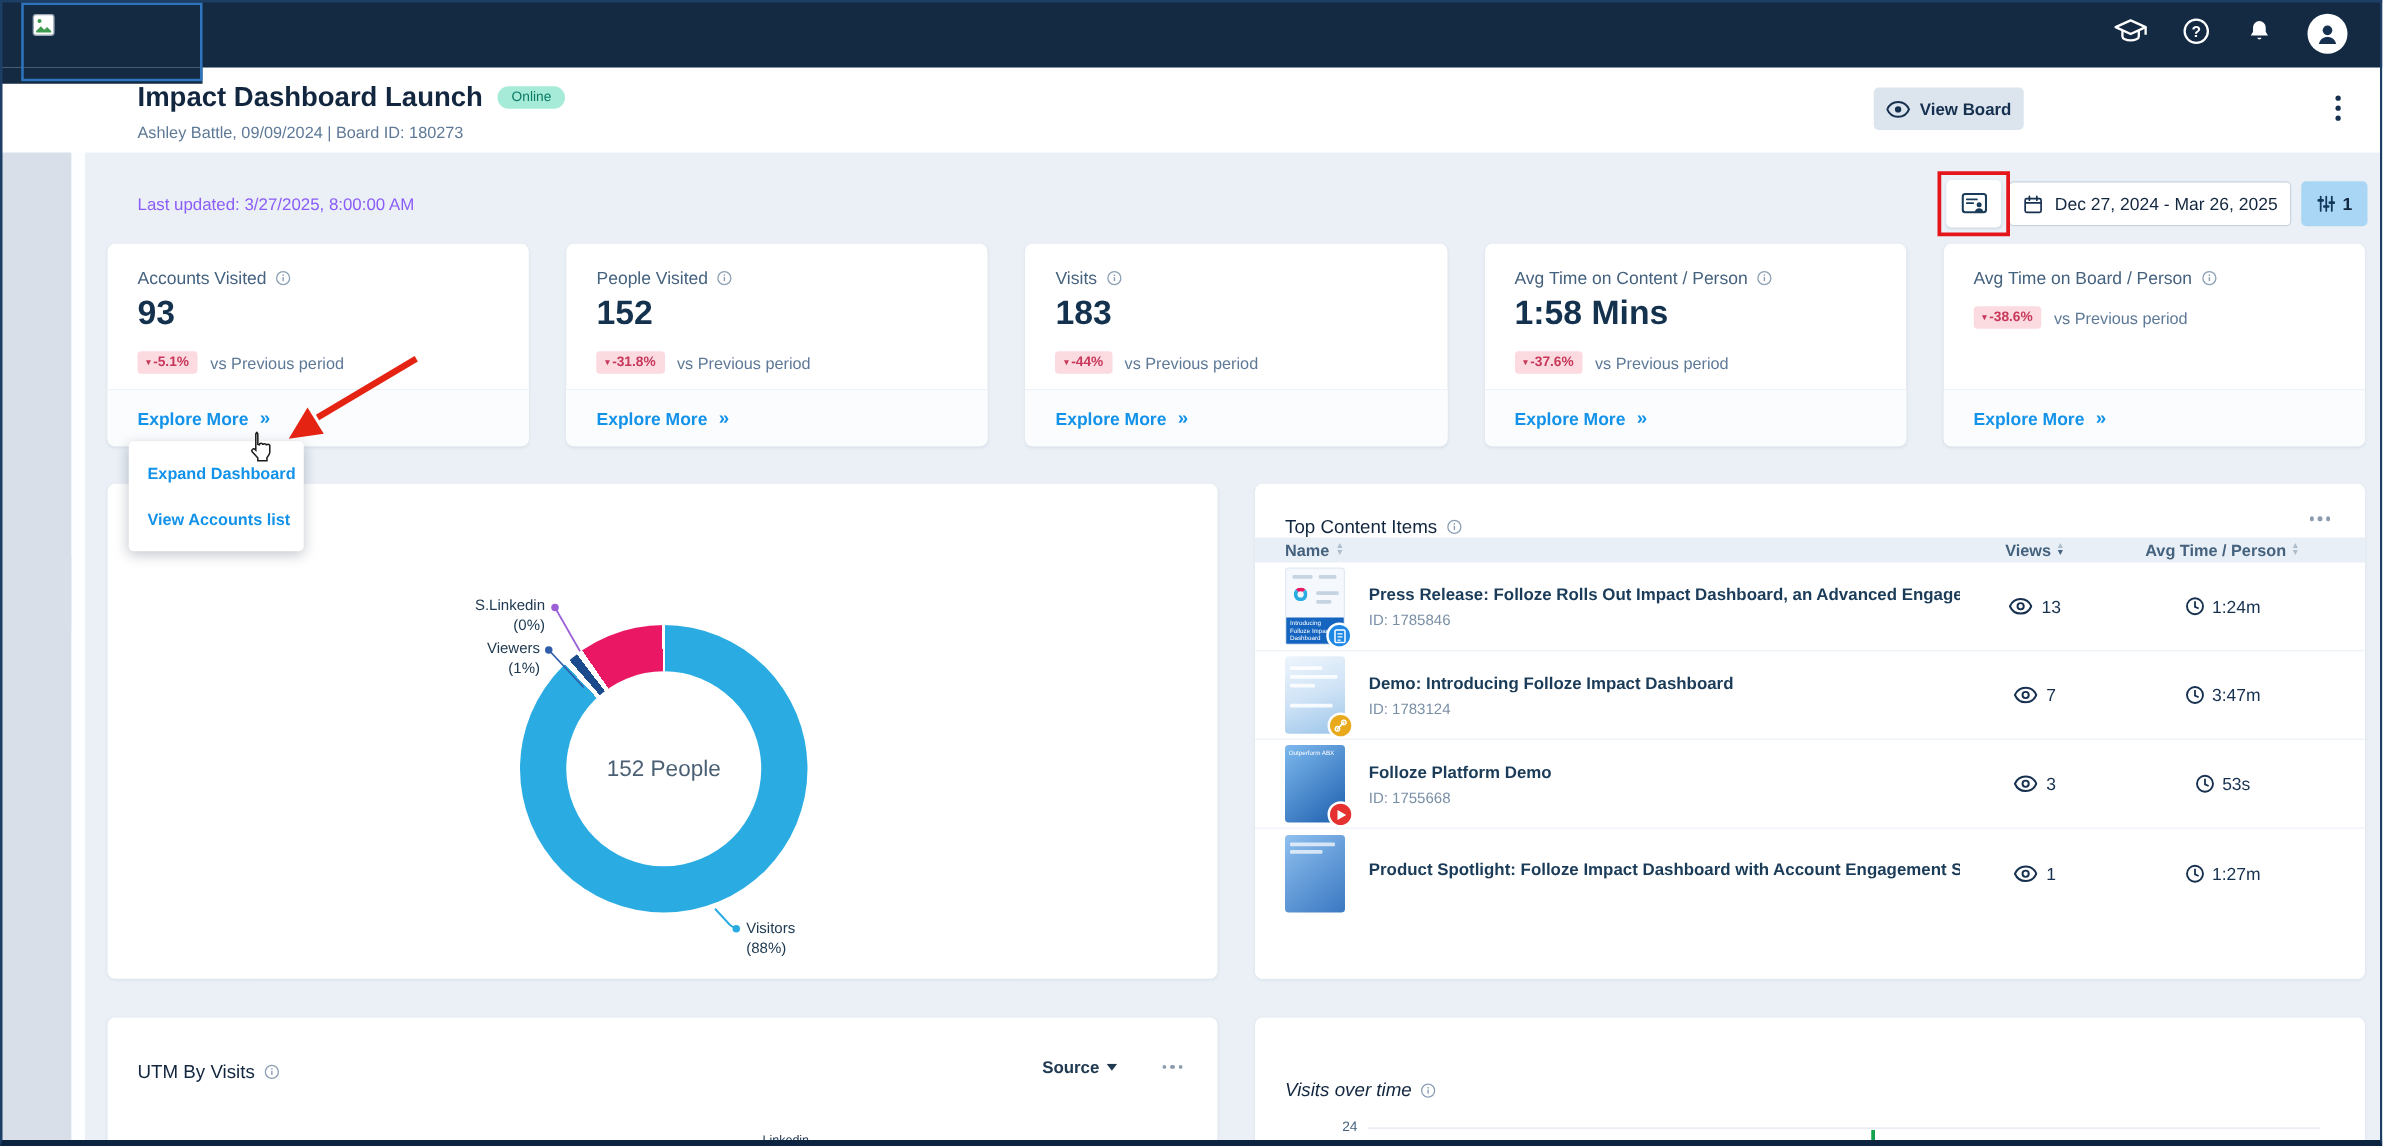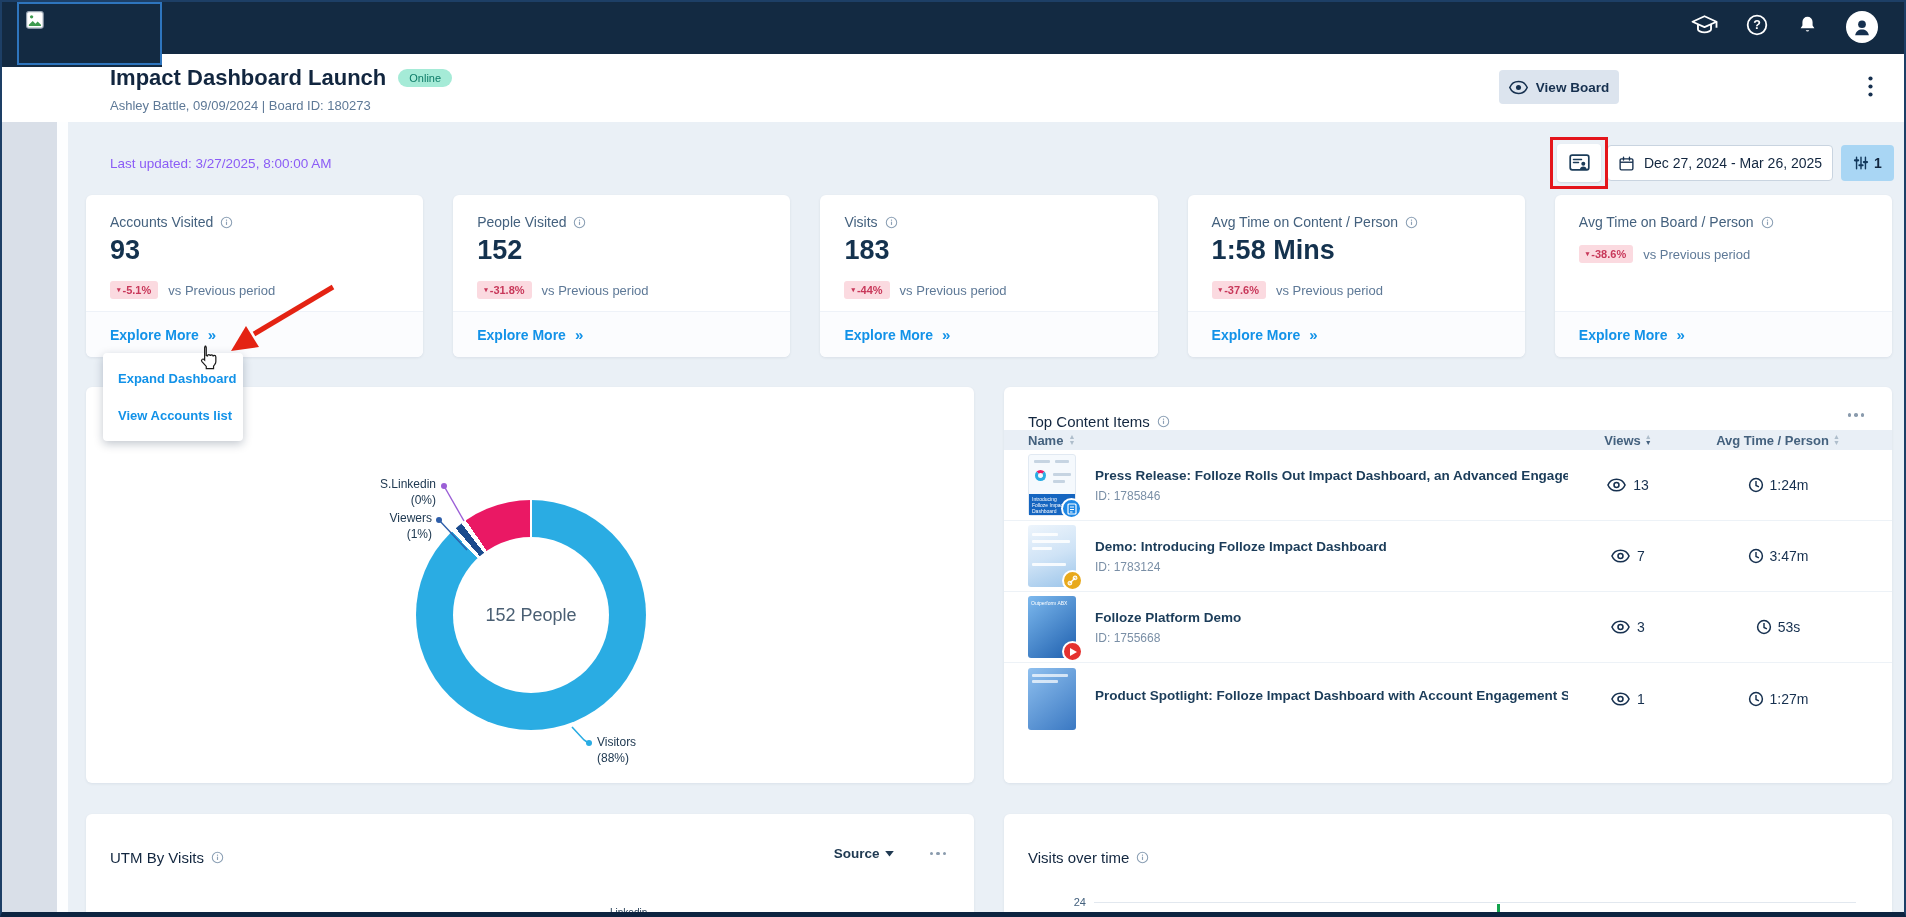--- a/index.html
+++ b/index.html
@@ -110,21 +110,21 @@
   .play-tri { width:0; height:0; border-left:7px solid #fff; border-top:4.5px solid transparent; border-bottom:4.5px solid transparent; margin-left:2px; }
 
   
   .utm { left:86px; top:814px; width:888px; height:103px; border-radius:6px 6px 0 0; }
   .utm .card-title { position:absolute; left:24px; top:35px; }
   .utm-right { position:absolute; right:28px; top:32px; display:flex; align-items:center; gap:36px; }
   .source-dd { font-size:13.5px; font-weight:600; color:#203A52; display:flex; align-items:center; gap:5px; cursor:pointer; }
   .utm-xlabel { position:absolute; left:524px; top:93px; font-size:10px; color:#203A52; }
 
   .visits { left:1004px; top:814px; width:888px; height:103px; border-radius:6px 6px 0 0; }
-  .visits .card-title { position:absolute; left:24px; top:35px; }
+  .visits .card-title { position:absolute; left:24px; top:50px;font-style:italic; }
   .ytick { position:absolute; left:52px; top:82px; width:30px; text-align:right; font-size:11px; color:#44617E; }
   .gridline { position:absolute; left:90px; top:88px; width:762px; height:1px; background:#E2E8EF; }
   .green-spike { position:absolute; left:493px; top:90px; width:3px; height:13px; background:#13A34D; }
 
   .dots-h { display:flex; gap:3px; cursor:pointer; }
   .dots-h i { width:3.5px; height:3.5px; border-radius:50%; background:#8A9BAD; }
 
   .overlay { position:absolute; inset:0; z-index:70; pointer-events:none; }
   .info-ic { display:inline-flex; cursor:pointer; }
 </style>

